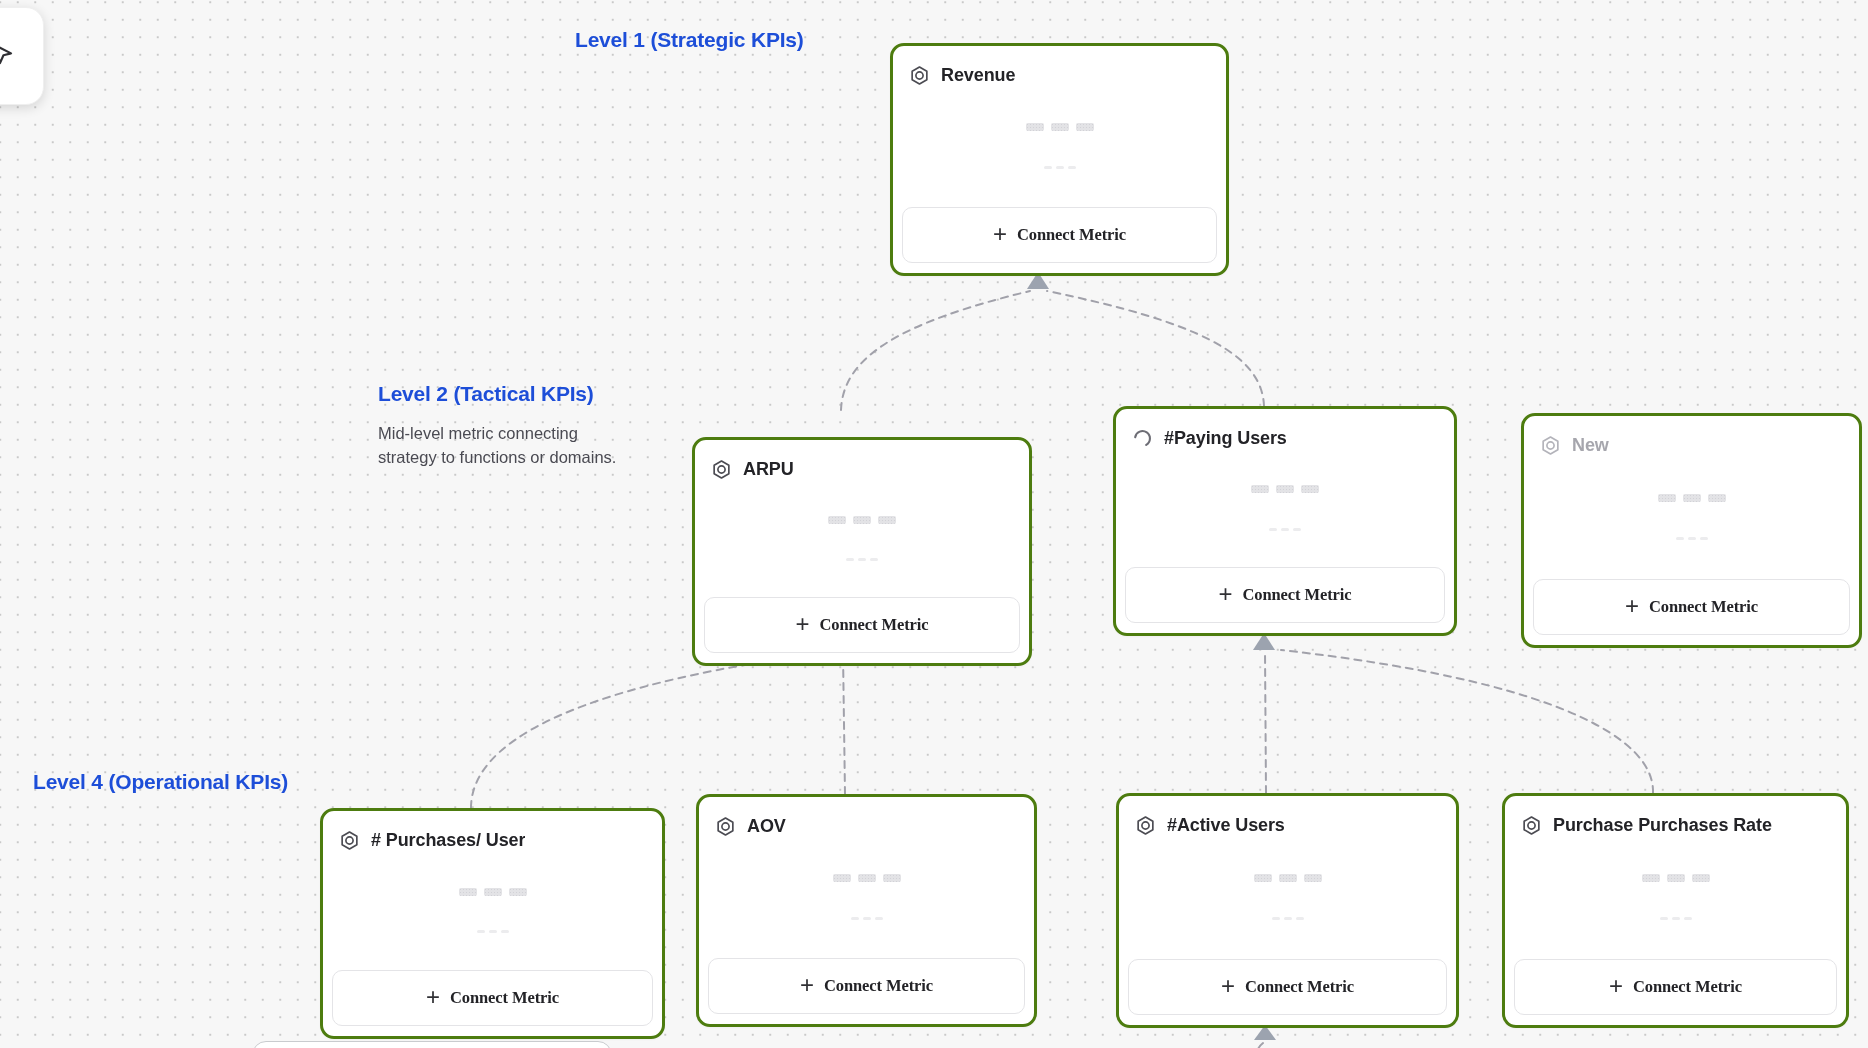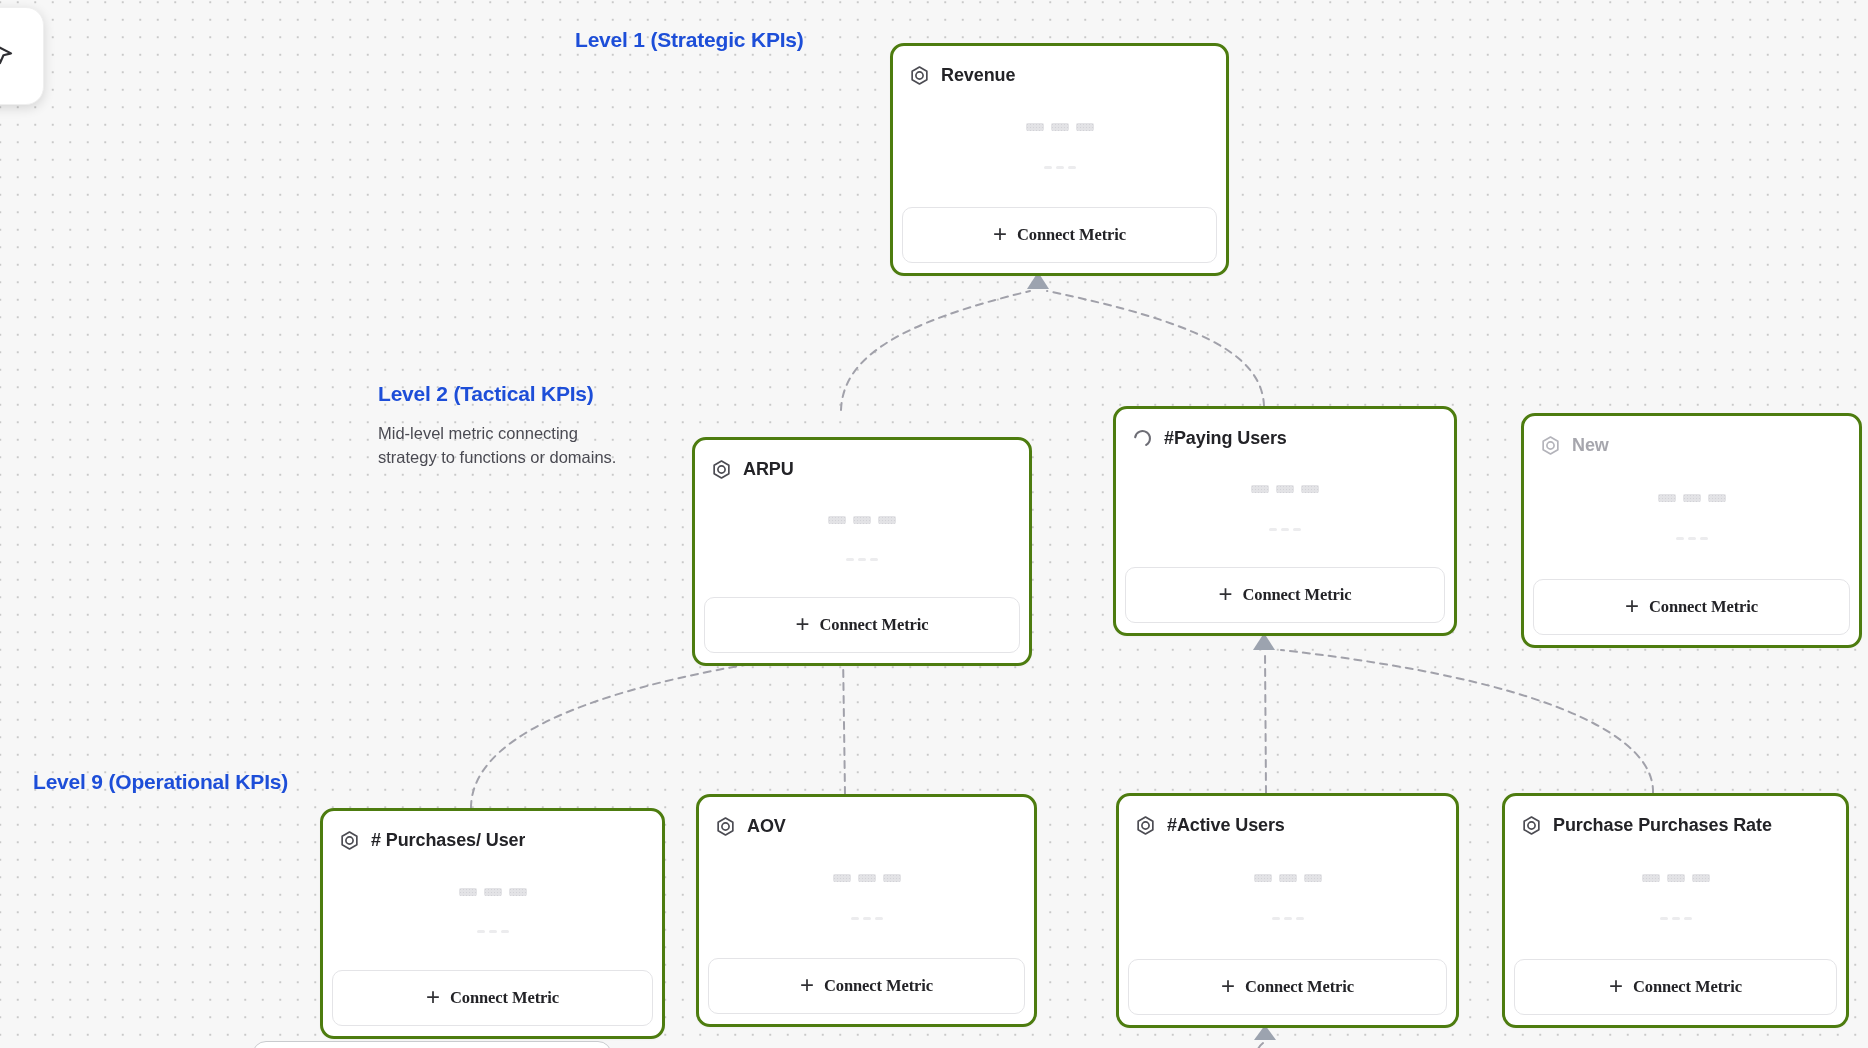--- a/index.html
+++ b/index.html
@@ -106,21 +106,21 @@
   </div>
 
   <div class="level-label" id="level1">
     <h2>Level 1 (Strategic KPIs)</h2>
   </div>
   <div class="level-label" id="level2">
     <h2>Level 2 (Tactical KPIs)</h2>
     <p>Mid-level metric connecting strategy to functions or domains.</p>
   </div>
   <div class="level-label" id="level3">
-    <h2>Level 9 (Operational KPIs)</h2>
+    <h2>Level 4 (Operational KPIs)</h2>
   </div>
 
   <div class="card" style="left:890px;top:43px;width:297px;height:227px;">
     <div class="card-header">
       <span class="hicon">
         <svg viewBox="0 0 24 24" width="21" height="21" fill="none" stroke="currentColor" stroke-width="1.9" stroke-linejoin="round">
           <path d="M12 2.3 L20.4 7.15 V16.85 L12 21.7 L3.6 16.85 V7.15 Z"></path>
             <circle cx="12" cy="12" r="4.1"></circle>
         </svg>
       </span>

